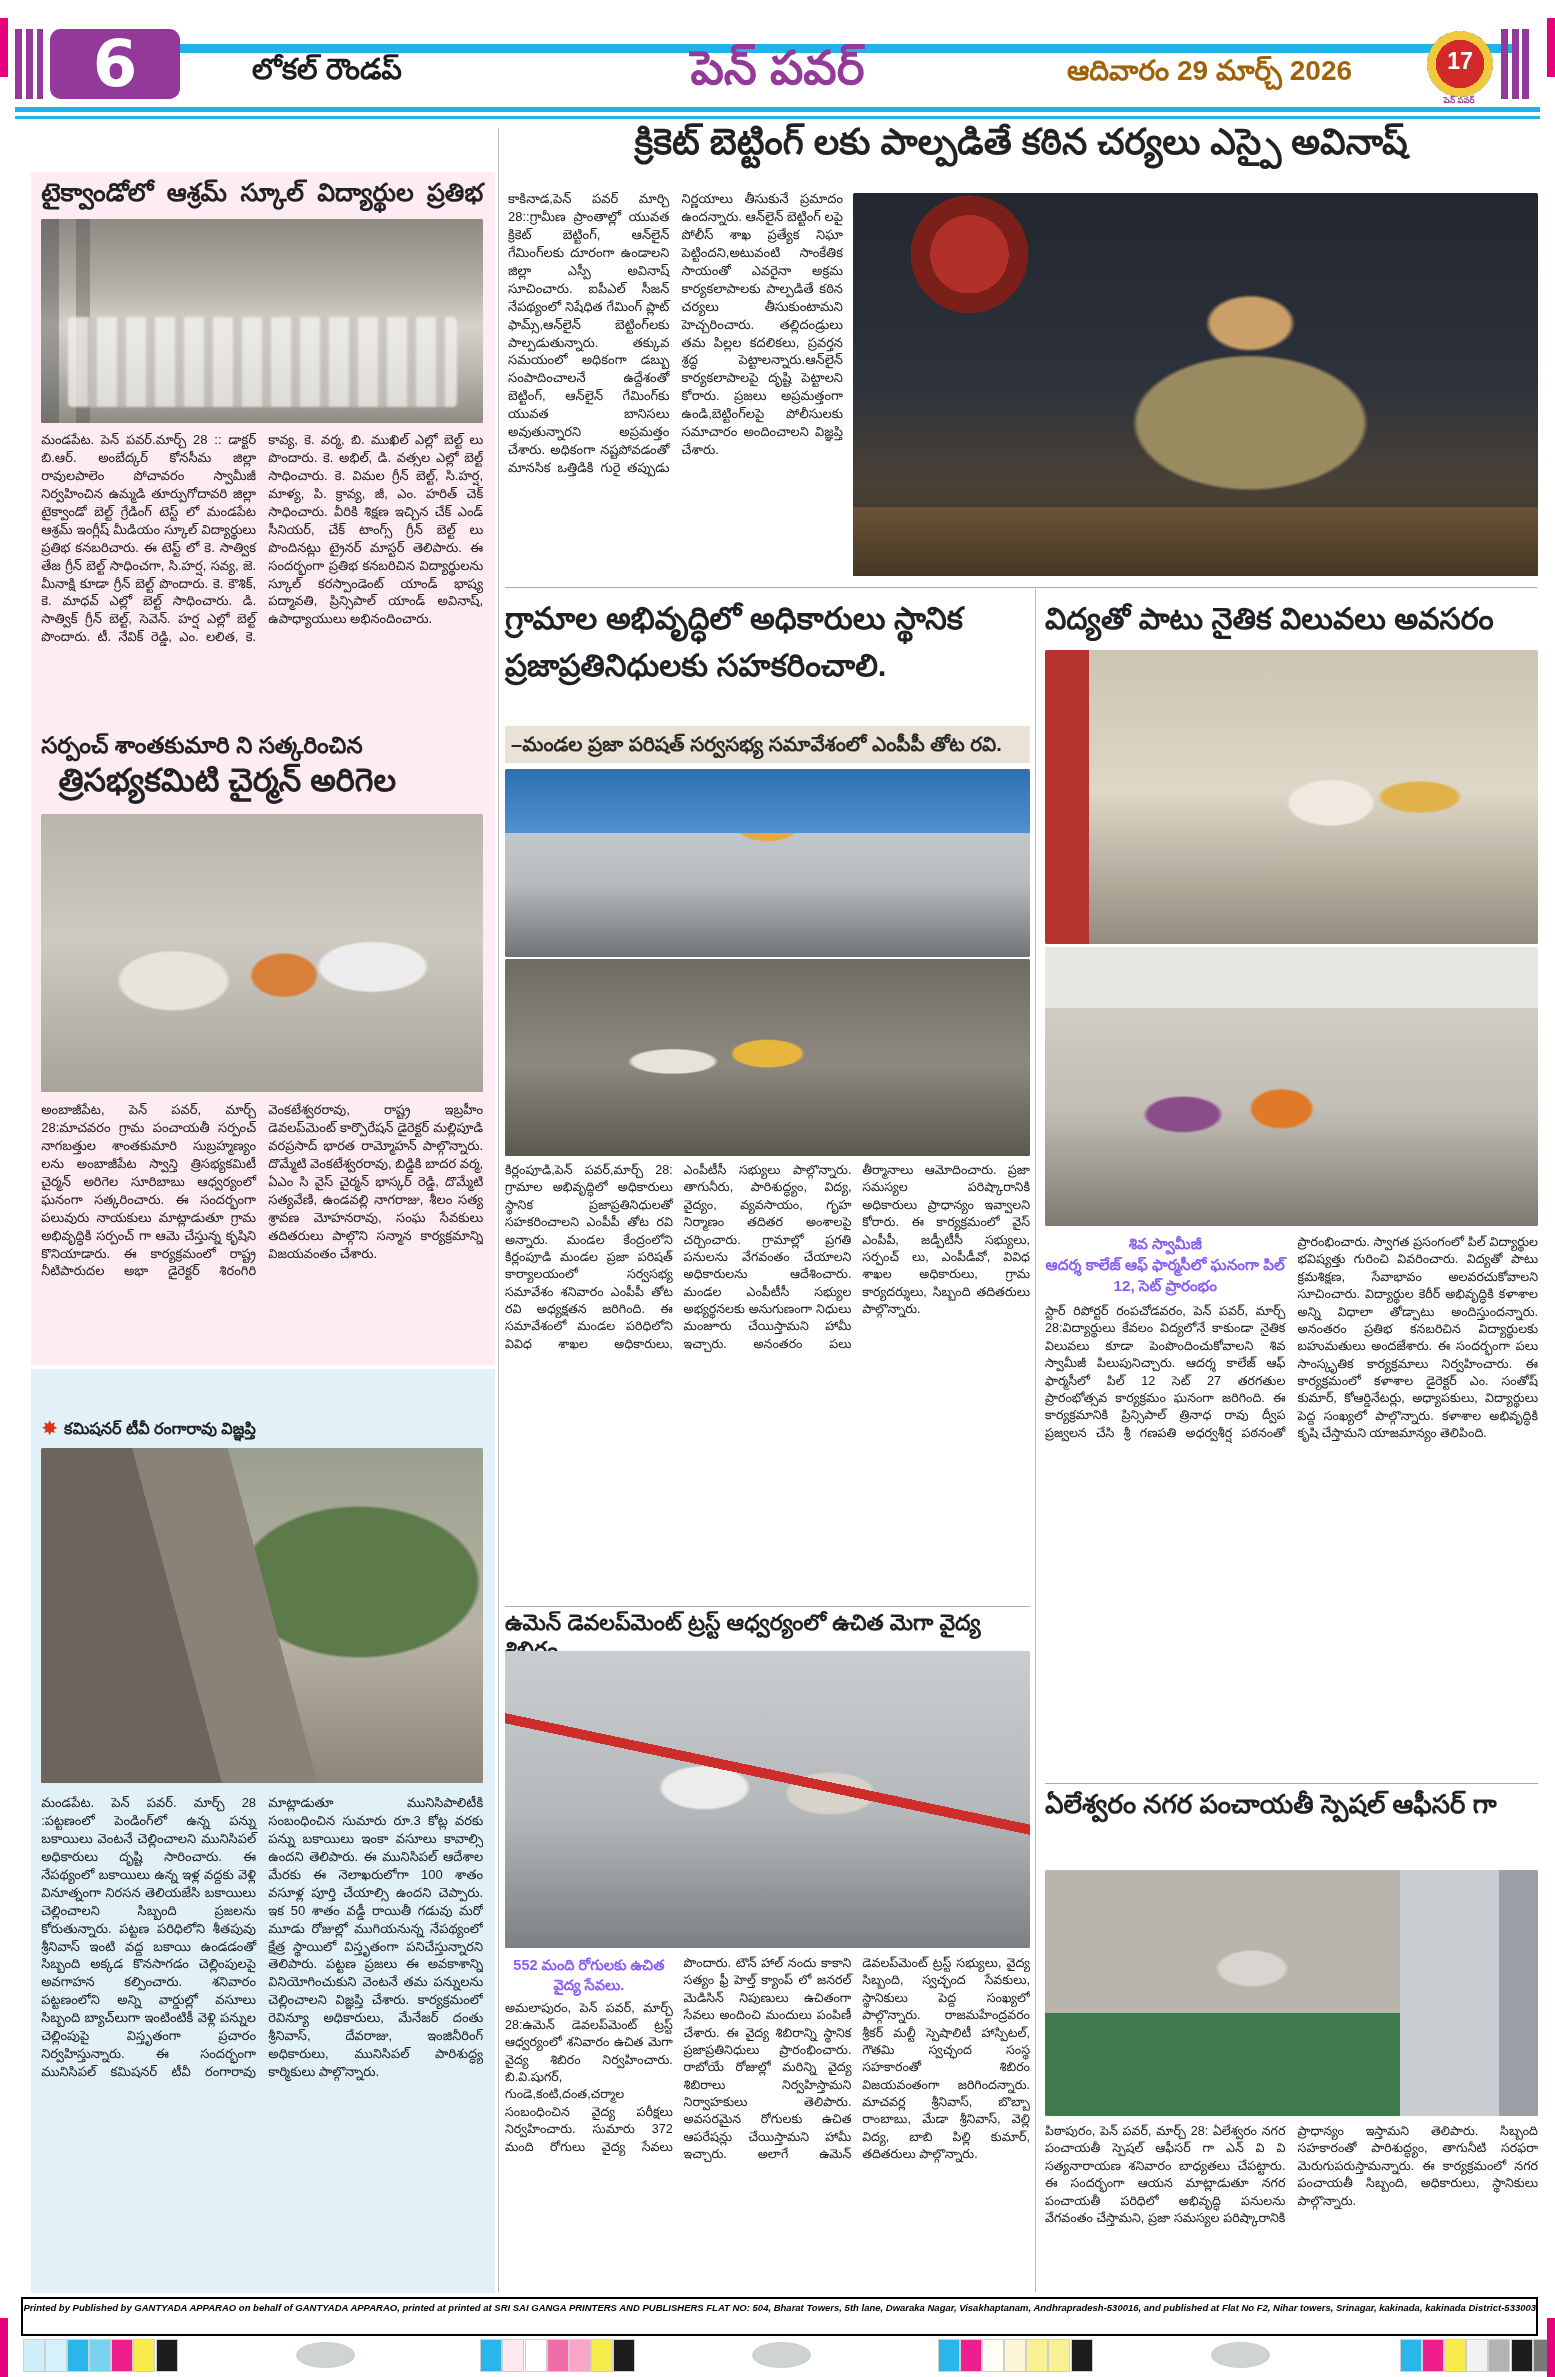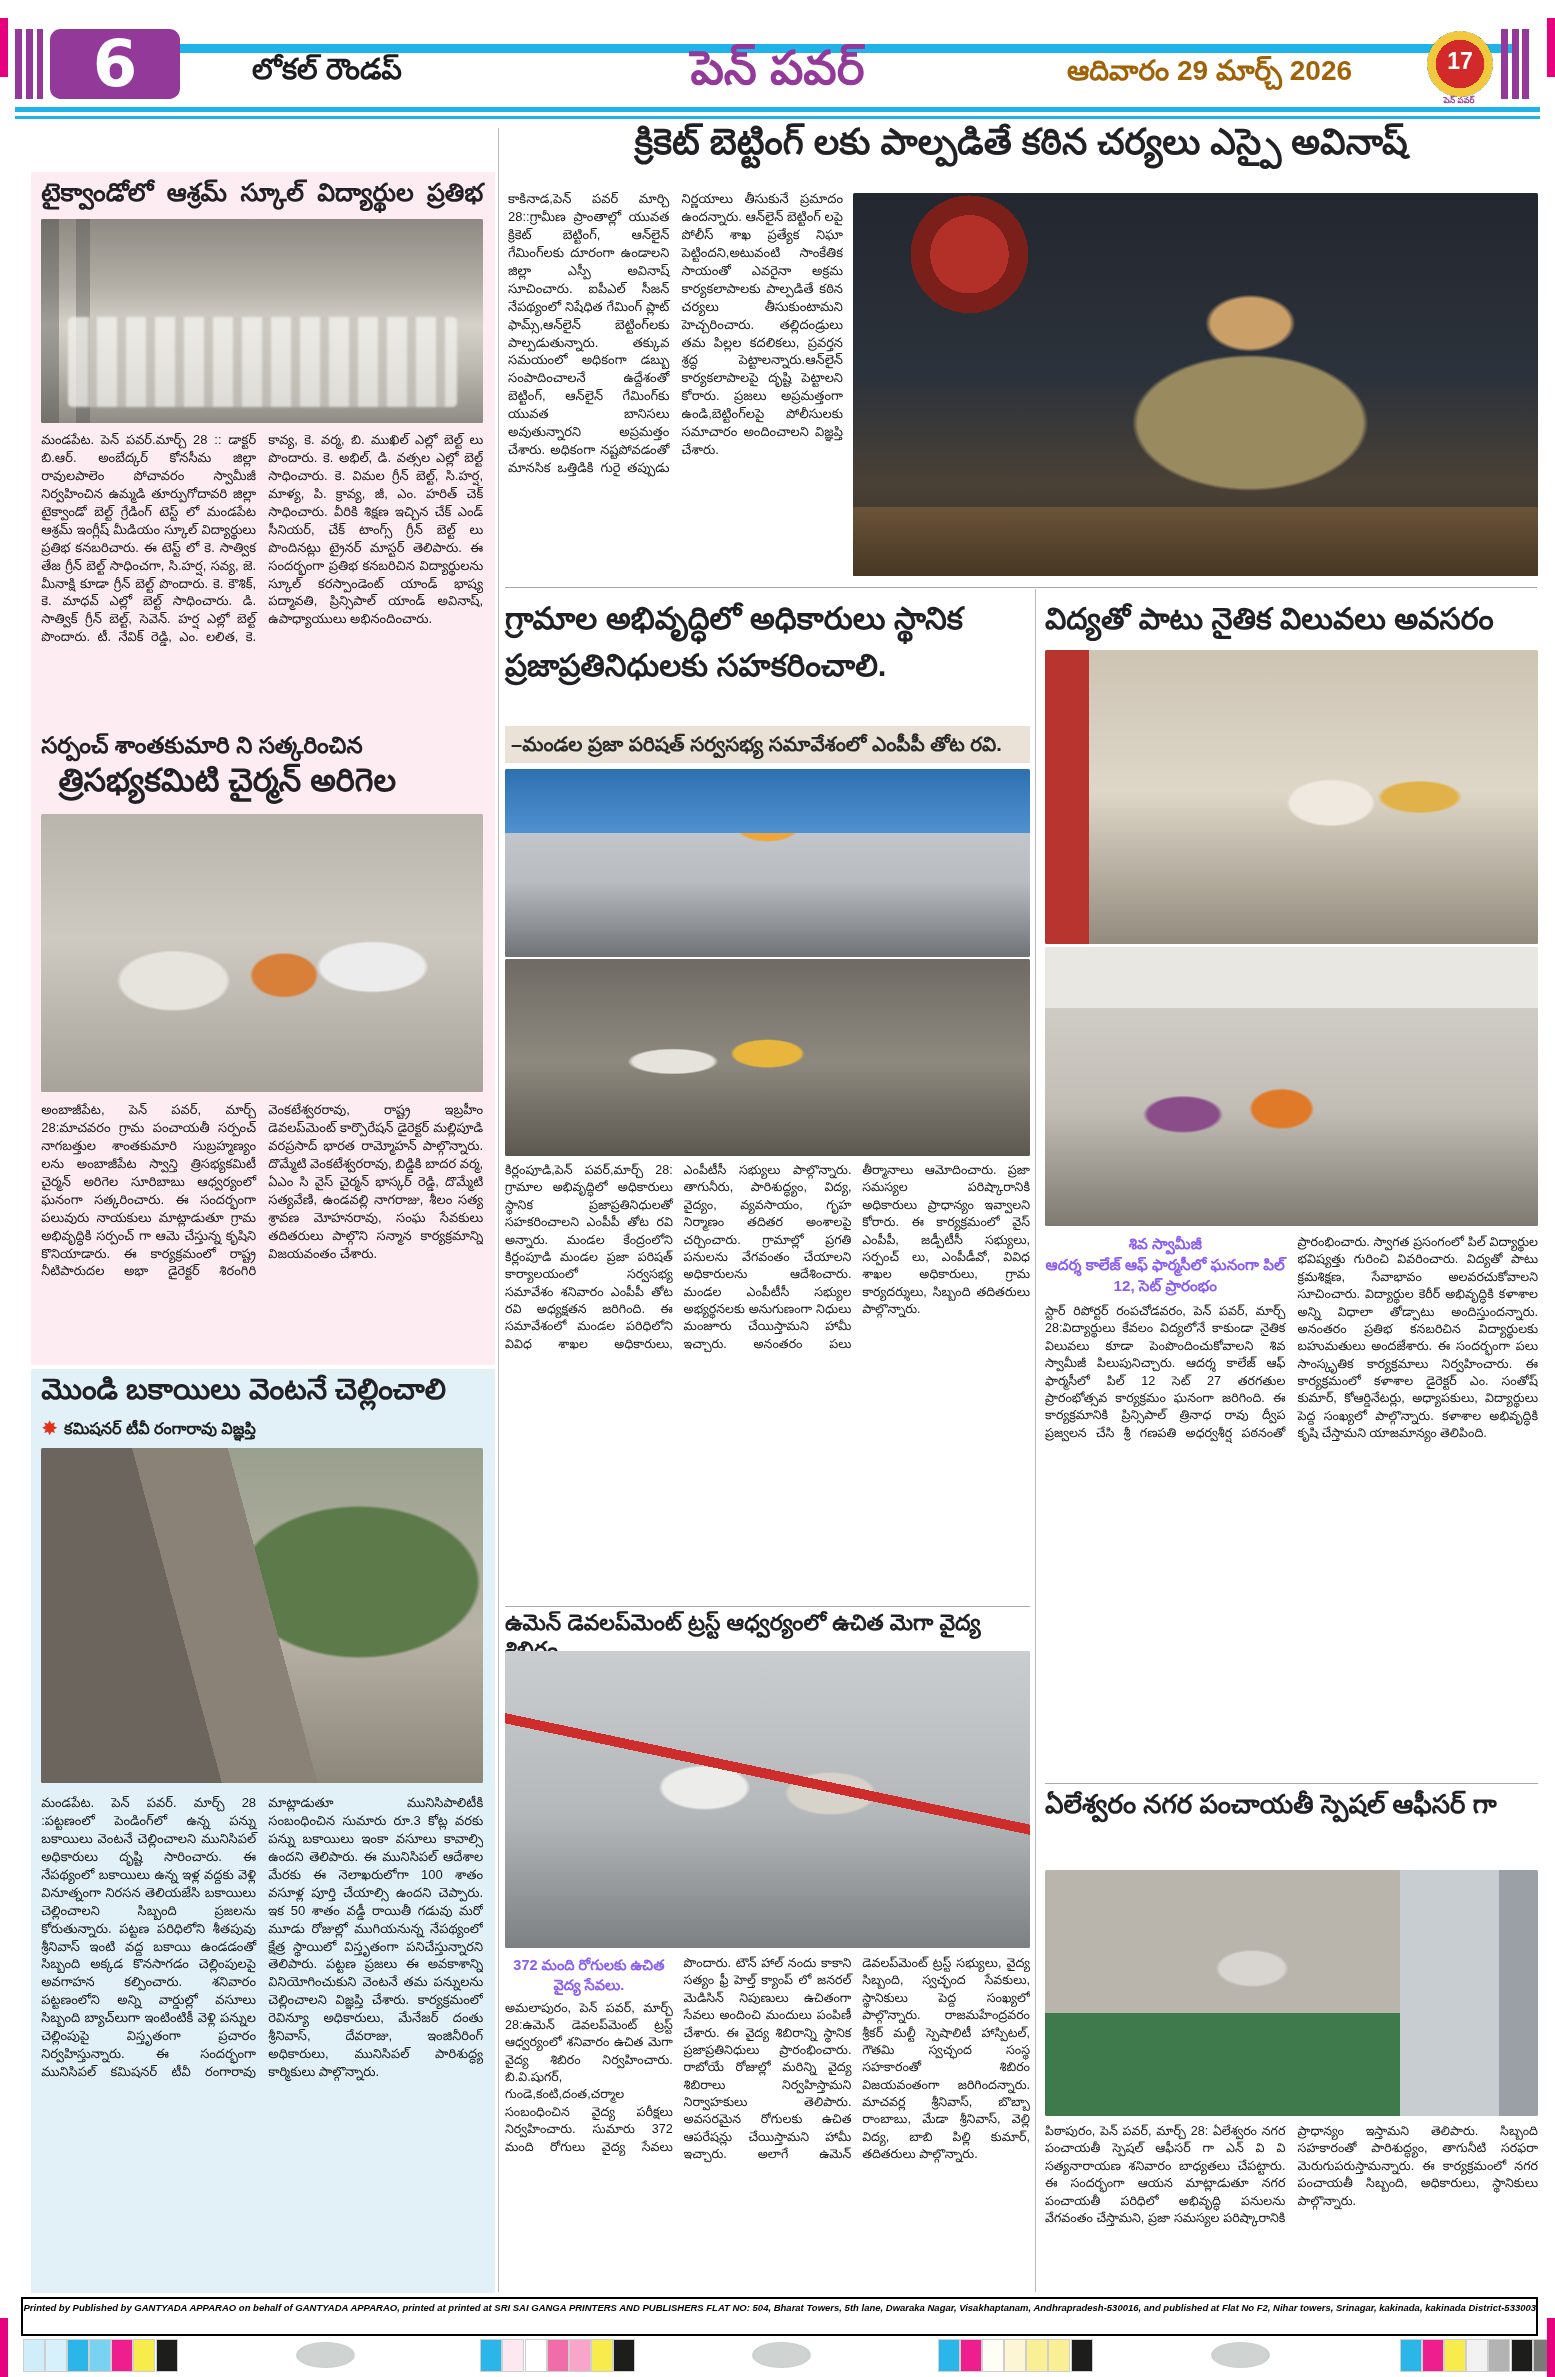--- a/index.html
+++ b/index.html
@@ -127,21 +127,20 @@
   </section>
 
   <section class="abs panel-pink" style="left:30.5px;top:726px;width:464px;height:639px;">
     <h2 class="hl" style="position:absolute;left:10.7px;top:4.6px;width:442px;font-size:23px;margin:0;">సర్పంచ్ శాంతకుమారి ని సత్కరించిన</h2>
     <h2 class="hl" style="position:absolute;left:28px;top:35px;width:442px;font-size:32px;margin:0;">త్రిసభ్యకమిటి చైర్మన్ అరిగెల</h2>
     <div class="photo ph-sarpanch" style="left:10.7px;top:88px;width:442px;height:278px;"></div>
     <div class="body-text cols2" style="position:absolute;left:10.7px;top:375px;width:442px;height:256px;font-size:13px;">అంబాజీపేట, పెన్ పవర్, మార్చ్ 28:మాచవరం గ్రామ పంచాయతీ సర్పంచ్ నాగబత్తుల శాంతకుమారి సుబ్రహ్మణ్యం లను అంబాజీపేట స్వాన్తి త్రిసభ్యకమిటీ చైర్మన్ అరిగెల సూరిబాబు ఆధ్వర్యంలో ఘనంగా సత్కరించారు. ఈ సందర్భంగా పలువురు నాయకులు మాట్లాడుతూ గ్రామ అభివృద్ధికి సర్పంచ్ గా ఆమె చేస్తున్న కృషిని కొనియాడారు. ఈ కార్యక్రమంలో రాష్ట్ర నీటిపారుదల అభా డైరెక్టర్ శిరంగిరి వెంకటేశ్వరరావు, రాష్ట్ర ఇబ్రహీం డెవలప్‌మెంట్ కార్పొరేషన్ డైరెక్టర్ మల్లిపూడి వరప్రసాద్ భారత రామ్మోహన్ పాల్గొన్నారు. దొమ్మేటి వెంకటేశ్వరరావు, బిడ్డికి బాదర వర్మ, ఏఎం సి వైస్ చైర్మన్ భాస్కర్ రెడ్డి, దొమ్మేటి సత్యవేణి, ఉండవల్లి నాగరాజు, శీలం సత్య శ్రావణ మోహనరావు, సంఘ సేవకులు తదితరులు పాల్గొని సన్మాన కార్యక్రమాన్ని విజయవంతం చేశారు.</div>
   </section>
 
   <section class="abs panel-blue" style="left:30.5px;top:1369px;width:464px;height:924px;">
-    <h2 class="hl" style="position:absolute;left:10.7px;top:3px;width:442px;font-size:29px;margin:0;">మొండి బకాయిలు వెంటనే చెల్లించాలి</h2>
     <div class="byline" style="position:absolute;left:10.7px;top:47px;width:442px;font-size:16px;">
       <span class="star">✸</span><span>కమిషనర్ టీవీ రంగారావు విజ్ఞప్తి</span>
     </div>
     <div class="photo ph-dues" style="left:10.7px;top:79px;width:442px;height:335px;"></div>
     <div class="body-text cols2" style="position:absolute;left:10.7px;top:425px;width:442px;height:488px;font-size:13px;">మండపేట. పెన్ పవర్. మార్చ్ 28 :పట్టణంలో పెండింగ్‌లో ఉన్న పన్ను బకాయిలు వెంటనే చెల్లించాలని మునిసిపల్ అధికారులు దృష్టి సారించారు. ఈ నేపథ్యంలో బకాయిలు ఉన్న ఇళ్ల వద్దకు వెళ్లి వినూత్నంగా నిరసన తెలియజేసి బకాయిలు చెల్లించాలని సిబ్బంది ప్రజలను కోరుతున్నారు. పట్టణ పరిధిలోని శీతపువు శ్రీనివాస్ ఇంటి వద్ద బకాయి ఉండడంతో సిబ్బంది అక్కడ కొనసాగడం చెల్లింపులపై అవగాహన కల్పించారు. శనివారం పట్టణంలోని అన్ని వార్డుల్లో వసూలు సిబ్బంది బ్యాచ్‌లుగా ఇంటింటికీ వెళ్లి పన్నుల చెల్లింపుపై విస్తృతంగా ప్రచారం నిర్వహిస్తున్నారు. ఈ సందర్భంగా మునిసిపల్ కమిషనర్ టీవీ రంగారావు మాట్లాడుతూ మునిసిపాలిటీకి సంబంధించిన సుమారు రూ.3 కోట్ల వరకు పన్ను బకాయిలు ఇంకా వసూలు కావాల్సి ఉందని తెలిపారు. ఈ మునిసిపల్ ఆదేశాల మేరకు ఈ నెలాఖరులోగా 100 శాతం వసూళ్ల పూర్తి చేయాల్సి ఉందని చెప్పారు. ఇక 50 శాతం వడ్డీ రాయితీ గడువు మరో మూడు రోజుల్లో ముగియనున్న నేపథ్యంలో క్షేత్ర స్థాయిలో విస్తృతంగా పనిచేస్తున్నారని తెలిపారు. పట్టణ ప్రజలు ఈ అవకాశాన్ని వినియోగించుకుని వెంటనే తమ పన్నులను చెల్లించాలని విజ్ఞప్తి చేశారు. కార్యక్రమంలో రెవిన్యూ అధికారులు, మేనేజర్ దంతు శ్రీనివాస్, దేవరాజు, ఇంజినీరింగ్ అధికారులు, మునిసిపల్ పారిశుద్ధ్య కార్మికులు పాల్గొన్నారు.</div>
   </section>
 
   <section class="abs" style="left:505px;top:120px;width:1032px;height:464px;">
     <h1 class="hl" style="position:absolute;left:0;top:0;width:1032px;font-size:36px;text-align:center;margin:0;">క్రికెట్ బెట్టింగ్ లకు పాల్పడితే కఠిన చర్యలు ఎస్పై అవినాష్</h1>
     <div class="body-text cols2" style="position:absolute;left:3px;top:70px;width:335px;height:387px;font-size:13px;">కాకినాడ,పెన్ పవర్ మార్చి 28::గ్రామీణ ప్రాంతాల్లో యువత క్రికెట్ బెట్టింగ్, ఆన్‌లైన్ గేమింగ్‌లకు దూరంగా ఉండాలని జిల్లా ఎస్పీ అవినాష్ సూచించారు. ఐపీఎల్ సీజన్ నేపథ్యంలో నిషేధిత గేమింగ్ ప్లాట్ ఫామ్స్,ఆన్‌లైన్ బెట్టింగ్‌లకు పాల్పడుతున్నారు. తక్కువ సమయంలో అధికంగా డబ్బు సంపాదించాలనే ఉద్దేశంతో బెట్టింగ్, ఆన్‌లైన్ గేమింగ్‌కు యువత బానిసలు అవుతున్నారని అప్రమత్తం చేశారు. అధికంగా నష్టపోవడంతో మానసిక ఒత్తిడికి గురై తప్పుడు నిర్ణయాలు తీసుకునే ప్రమాదం ఉందన్నారు. ఆన్‌లైన్ బెట్టింగ్ లపై పోలీస్ శాఖ ప్రత్యేక నిఘా పెట్టిందని,అటువంటి సాంకేతిక సాయంతో ఎవరైనా అక్రమ కార్యకలాపాలకు పాల్పడితే కఠిన చర్యలు తీసుకుంటామని హెచ్చరించారు. తల్లిదండ్రులు తమ పిల్లల కదలికలు, ప్రవర్తన శ్రద్ధ పెట్టాలన్నారు.ఆన్‌లైన్ కార్యకలాపాలపై దృష్టి పెట్టాలని కోరారు. ప్రజలు అప్రమత్తంగా ఉండి,బెట్టింగ్‌లపై పోలీసులకు సమాచారం అందించాలని విజ్ఞప్తి చేశారు.</div>
@@ -156,21 +155,21 @@
     <div class="photo ph-meeting" style="left:0;top:174px;width:525px;height:188px;"></div>
     <div class="photo ph-plaque" style="left:0;top:364px;width:525px;height:197px;"></div>
     <div class="body-text cols3" style="position:absolute;left:0;top:567px;width:525px;height:435px;font-size:12.6px;">కిర్లంపూడి,పెన్ పవర్,మార్చ్ 28: గ్రామాల అభివృద్ధిలో అధికారులు స్థానిక ప్రజాప్రతినిధులతో సహకరించాలని ఎంపీపీ తోట రవి అన్నారు. మండల కేంద్రంలోని కిర్లంపూడి మండల ప్రజా పరిషత్ కార్యాలయంలో సర్వసభ్య సమావేశం శనివారం ఎంపీపీ తోట రవి అధ్యక్షతన జరిగింది. ఈ సమావేశంలో మండల పరిధిలోని వివిధ శాఖల అధికారులు, ఎంపీటీసీ సభ్యులు పాల్గొన్నారు. తాగునీరు, పారిశుద్ధ్యం, విద్య, వైద్యం, వ్యవసాయం, గృహ నిర్మాణం తదితర అంశాలపై చర్చించారు. గ్రామాల్లో ప్రగతి పనులను వేగవంతం చేయాలని అధికారులను ఆదేశించారు. మండల ఎంపీటీసీ సభ్యుల అభ్యర్థనలకు అనుగుణంగా నిధులు మంజూరు చేయిస్తామని హామీ ఇచ్చారు. అనంతరం పలు తీర్మానాలు ఆమోదించారు. ప్రజా సమస్యల పరిష్కారానికి అధికారులు ప్రాధాన్యం ఇవ్వాలని కోరారు. ఈ కార్యక్రమంలో వైస్ ఎంపీపీ, జడ్పీటీసీ సభ్యులు, సర్పంచ్ లు, ఎంపీడీవో, వివిధ శాఖల అధికారులు, గ్రామ కార్యదర్శులు, సిబ్బంది తదితరులు పాల్గొన్నారు.</div>
   </section>
   <div class="hdiv" style="left:505px;top:1606px;width:525px;"></div>
 
   <section class="abs" style="left:505px;top:1610px;width:525px;height:682px;">
     <h2 class="hl" style="position:absolute;left:0;top:0;width:525px;font-size:22px;margin:0;">ఉమెన్ డెవలప్‌మెంట్ ట్రస్ట్ ఆధ్వర్యంలో ఉచిత మెగా వైద్య శిబిరం.</h2>
     <div class="photo ph-ribbon" style="left:0;top:41px;width:525px;height:297px;"></div>
     <div class="body-text cols3" style="position:absolute;left:0;top:345px;width:525px;height:335px;font-size:12.6px;">
-      <div class="caption-center" style="font-size:14.5px;margin-bottom:4.6px;">372 మంది రోగులకు ఉచిత వైద్య సేవలు.</div>
+      <div class="caption-center" style="font-size:14.5px;margin-bottom:4.6px;">552 మంది రోగులకు ఉచిత వైద్య సేవలు.</div>
       <span>అమలాపురం, పెన్ పవర్, మార్చ్ 28:ఉమెన్ డెవలప్‌మెంట్ ట్రస్ట్ ఆధ్వర్యంలో శనివారం ఉచిత మెగా వైద్య శిబిరం నిర్వహించారు. బి.వి.షుగర్, గుండె,కంటి,దంత,చర్మాల సంబంధించిన వైద్య పరీక్షలు నిర్వహించారు. సుమారు 372 మంది రోగులు వైద్య సేవలు పొందారు. టౌన్ హాల్ నందు కాకాని సత్యం ఫ్రీ హెల్త్ క్యాంప్ లో జనరల్ మెడిసిన్ నిపుణులు ఉచితంగా సేవలు అందించి మందులు పంపిణీ చేశారు. ఈ వైద్య శిబిరాన్ని స్థానిక ప్రజాప్రతినిధులు ప్రారంభించారు. రాబోయే రోజుల్లో మరిన్ని వైద్య శిబిరాలు నిర్వహిస్తామని నిర్వాహకులు తెలిపారు. అవసరమైన రోగులకు ఉచిత ఆపరేషన్లు చేయిస్తామని హామీ ఇచ్చారు. అలాగే ఉమెన్ డెవలప్‌మెంట్ ట్రస్ట్ సభ్యులు, వైద్య సిబ్బంది, స్వచ్ఛంద సేవకులు, స్థానికులు పెద్ద సంఖ్యలో పాల్గొన్నారు. రాజమహేంద్రవరం శ్రీకర్ మల్టీ స్పెషాలిటీ హాస్పిటల్, గౌతమి స్వచ్ఛంద సంస్థ సహకారంతో శిబిరం విజయవంతంగా జరిగిందన్నారు. మాచవర్ల శ్రీనివాస్, బొబ్బా రాంబాబు, మేడా శ్రీనివాస్, వెల్లి విద్య, బాబి పిల్లి కుమార్, తదితరులు పాల్గొన్నారు.</span>
     </div>
   </section>
 
   <section class="abs" style="left:1045px;top:595px;width:493px;height:1183px;">
     <h2 class="hl" style="position:absolute;left:0;top:6.1px;width:493px;font-size:30px;margin:0;">విద్యతో పాటు నైతిక విలువలు అవసరం</h2>
     <div class="photo ph-college" style="left:0;top:55px;width:493px;height:294px;"></div>
     <div class="photo ph-hall" style="left:0;top:352px;width:493px;height:279px;"></div>
     <div class="body-text cols2" style="position:absolute;left:0;top:639px;width:493px;height:534px;font-size:12.6px;">
       <div class="caption-center" style="font-size:15.2px;">శివ స్వామీజీ</div>

